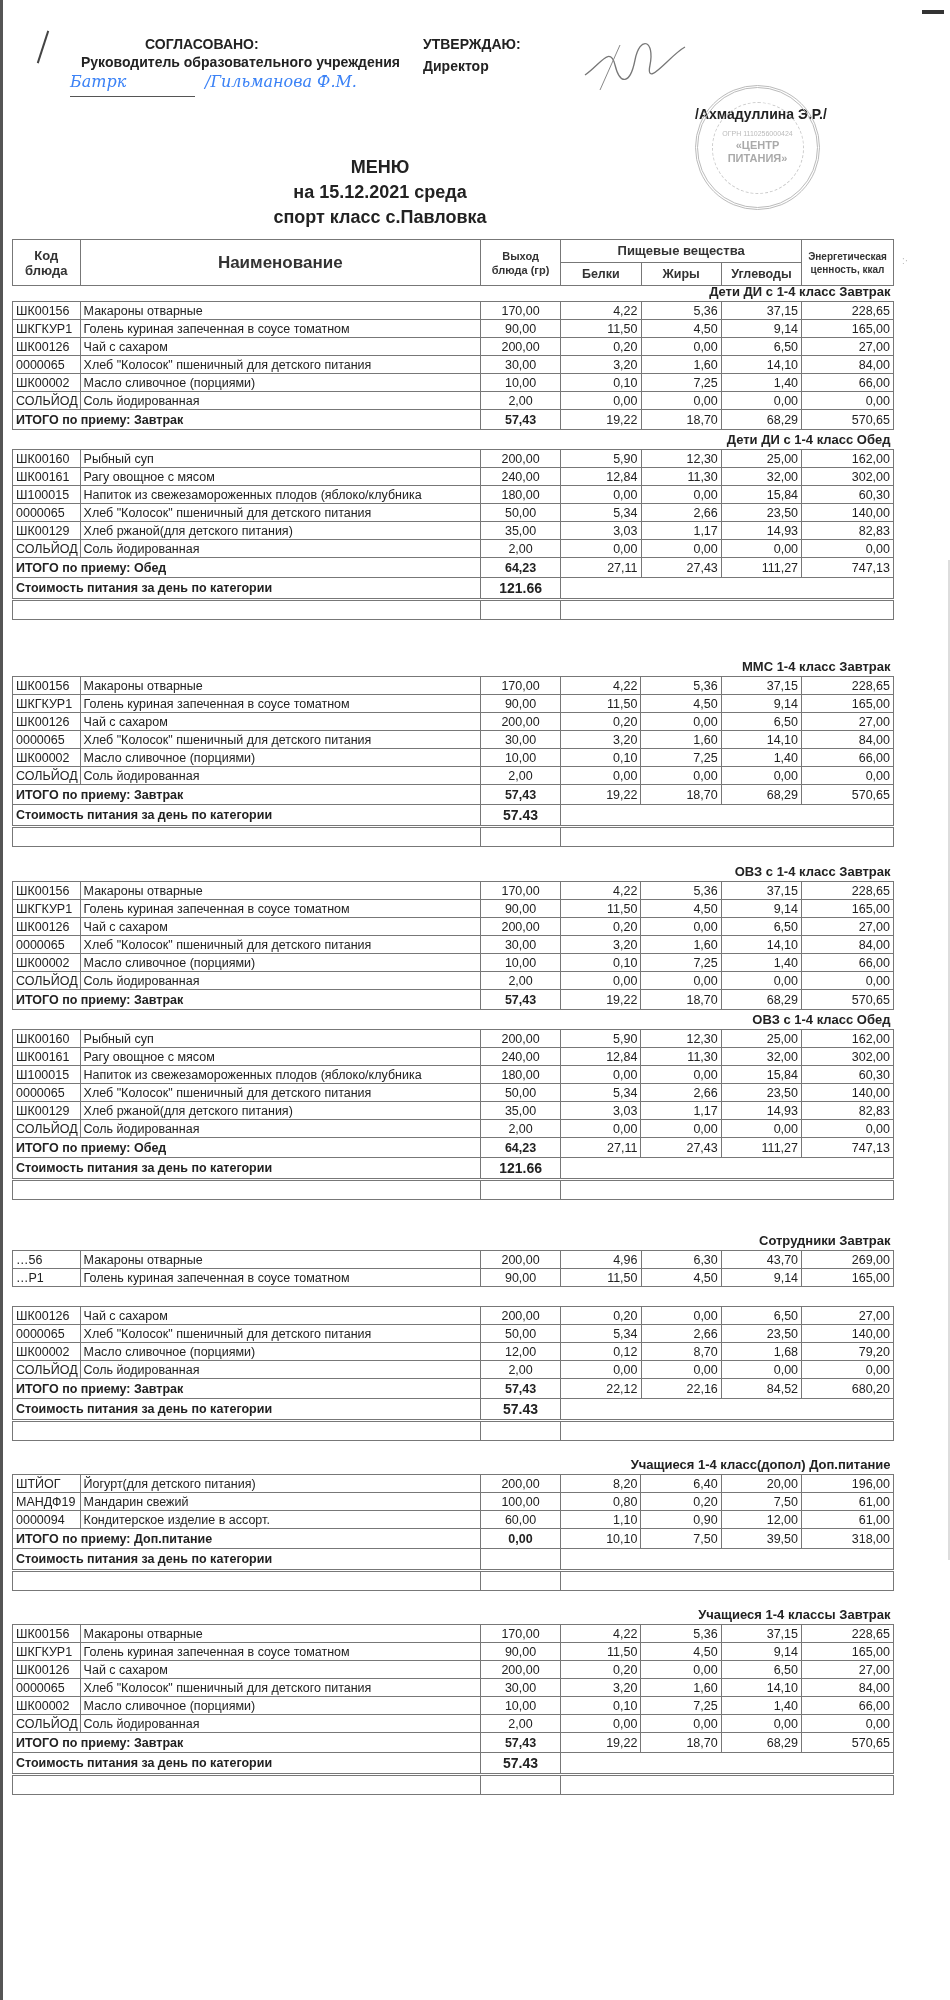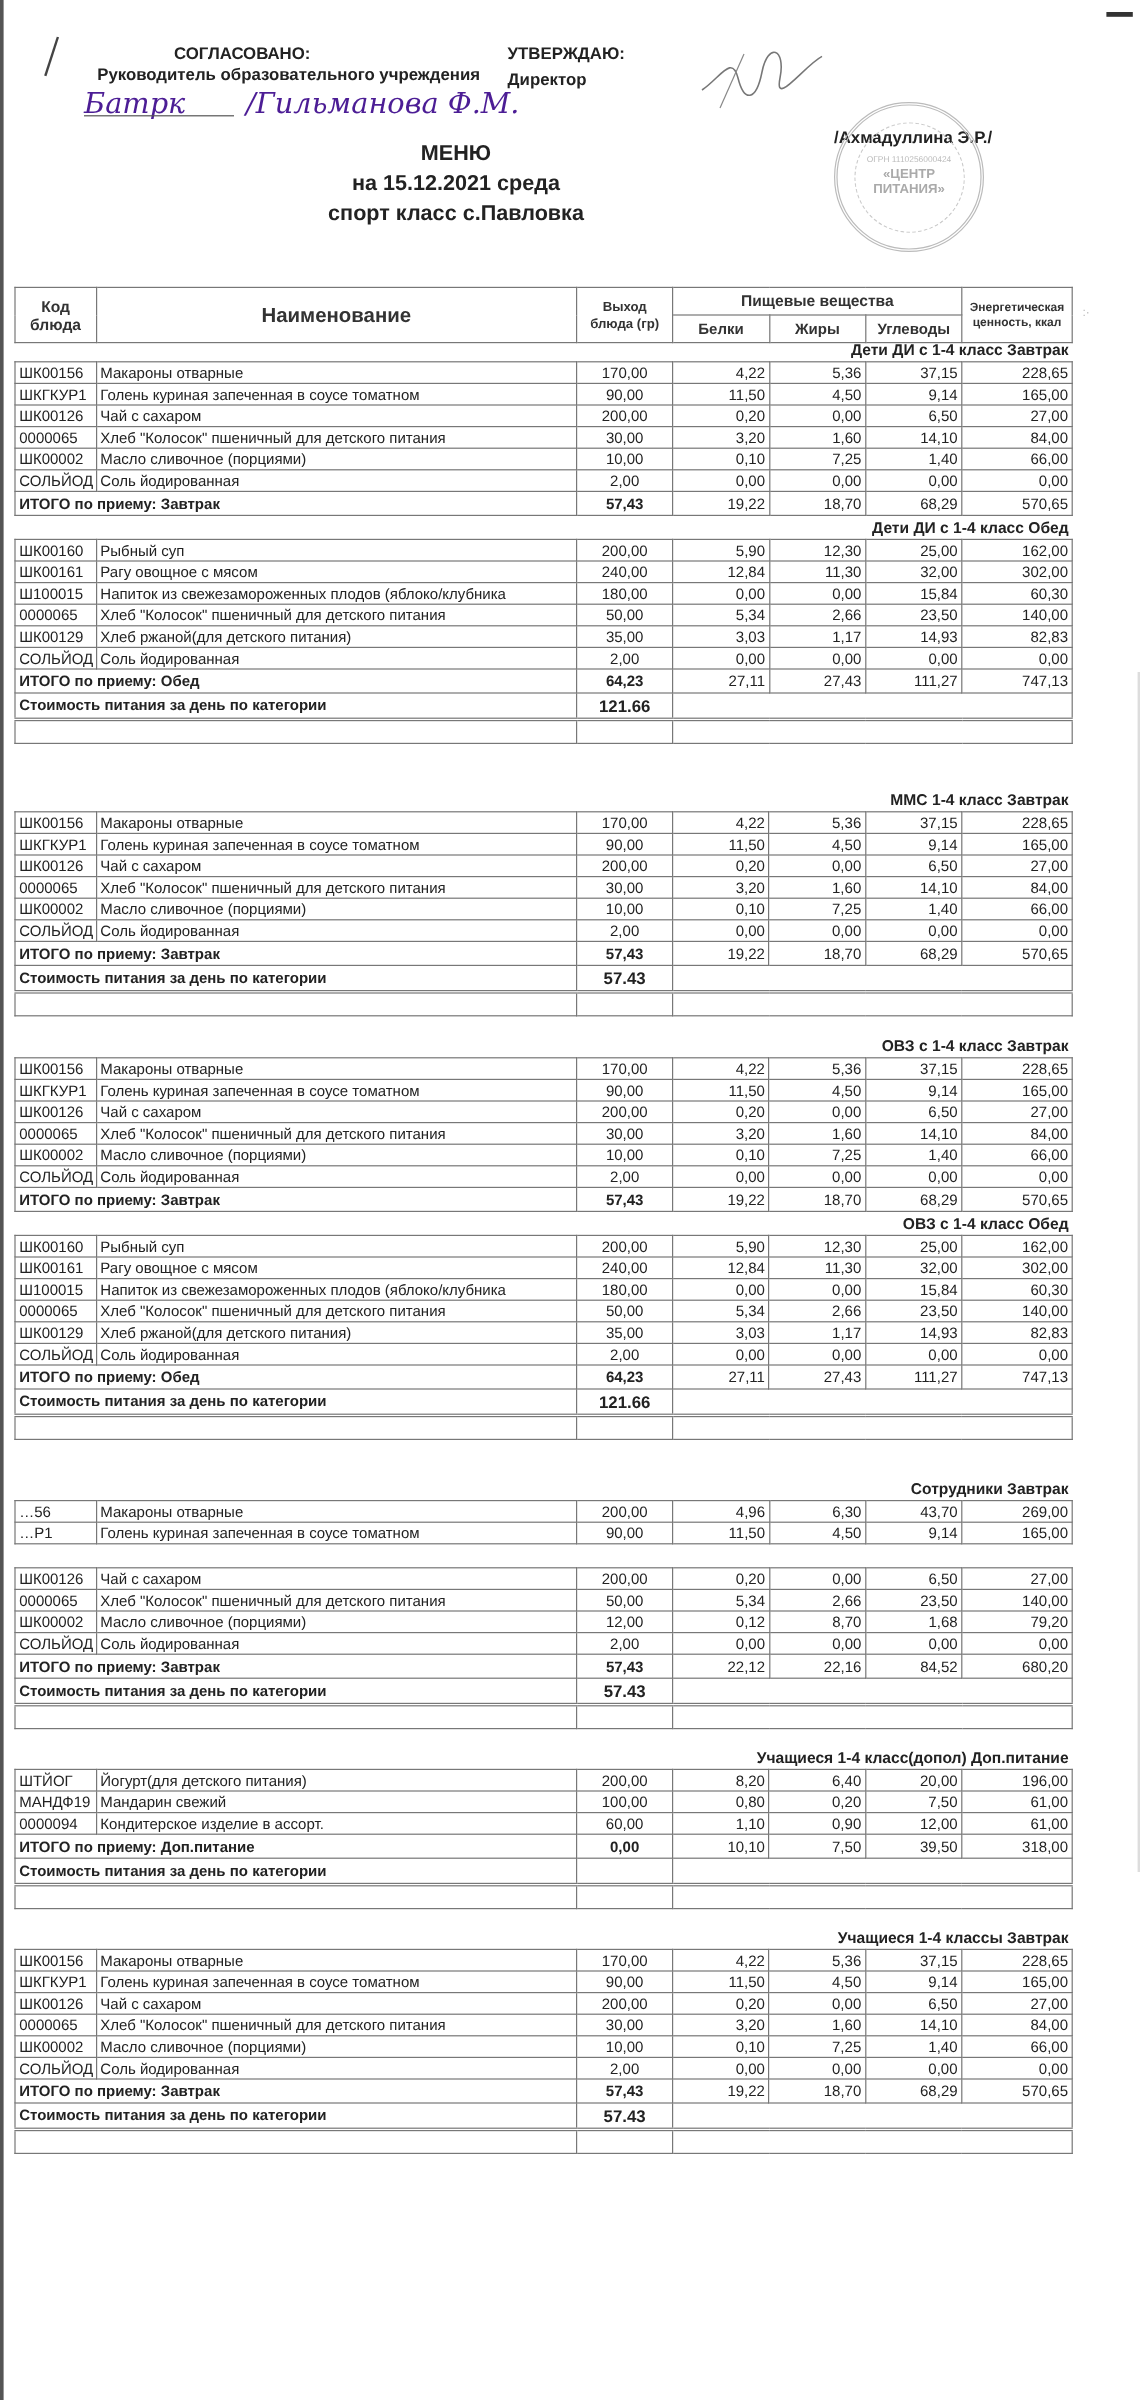--- a/index.html
+++ b/index.html
@@ -2,23 +2,23 @@
 <html><head>
 <meta charset="utf-8">
 <style>
   html, body { margin:0; padding:0; background:#ffffff; }
   body { width:950px; height:2000px; position:relative; overflow:hidden; font-family:"Liberation Sans", sans-serif; color:#222; }
   .leftbar { position:absolute; left:0; top:0; width:3px; height:2000px; background:#555; }
   .topright-mark { position:absolute; right:6px; top:10px; width:22px; height:4px; background:#333; }
   .rightbar { position:absolute; right:0; top:560px; width:2px; height:1000px; background:#ddd; }
 
   .hdr-text { position:absolute; font-weight:bold; font-size:14px; color:#222; white-space:nowrap; }
-  .sig { position:absolute; font-family:"DejaVu Serif", serif; font-style:italic; color:#4c1d95; font-size:24px; white-space:nowrap;text-align:center; }
+  .sig { position:absolute; font-family:"DejaVu Serif", serif; font-style:italic; color:#3b82f6; font-size:16px; white-space:nowrap;text-align:center; }
   .slash { position:absolute; width:2px; background:#444; transform:rotate(18deg); }
-  .title { position:absolute; left:0; width:760px; text-align:center; font-weight:bold; font-size:18px; color:#222; }
+  .title { position:absolute; left:0; width:760px; text-align:center; font-weight:bold; font-size:18px; color:#222;margin-top:40px; }
 
   .stamp { position:absolute; left:695px; top:85px; width:125px; height:125px; border-radius:50%; border:3px double #bbb; box-sizing:border-box; display:flex; align-items:center; justify-content:center; text-align:center; }
   .stamp-inner { width:90px; height:90px; border-radius:50%; border:1px dashed #ccc; display:flex; align-items:center; justify-content:center; flex-direction:column; color:#aaa; font-size:11px; font-weight:bold; line-height:1.2; }
   .stamp-ogrn { font-size:7px; font-weight:normal; color:#bbb; }
 
   .tbl { position:absolute; left:12px; width:882px; border-collapse:collapse; table-layout:fixed; font-size:12.5px; }
   .tbl td, .tbl th { border:1px solid #777; padding:0 3px; height:17px; line-height:16px; white-space:nowrap; overflow:hidden; }
   .tbl th { font-weight:bold; color:#333; }
   .c-code { width:64px; }
   .c-name { width:379px; }

